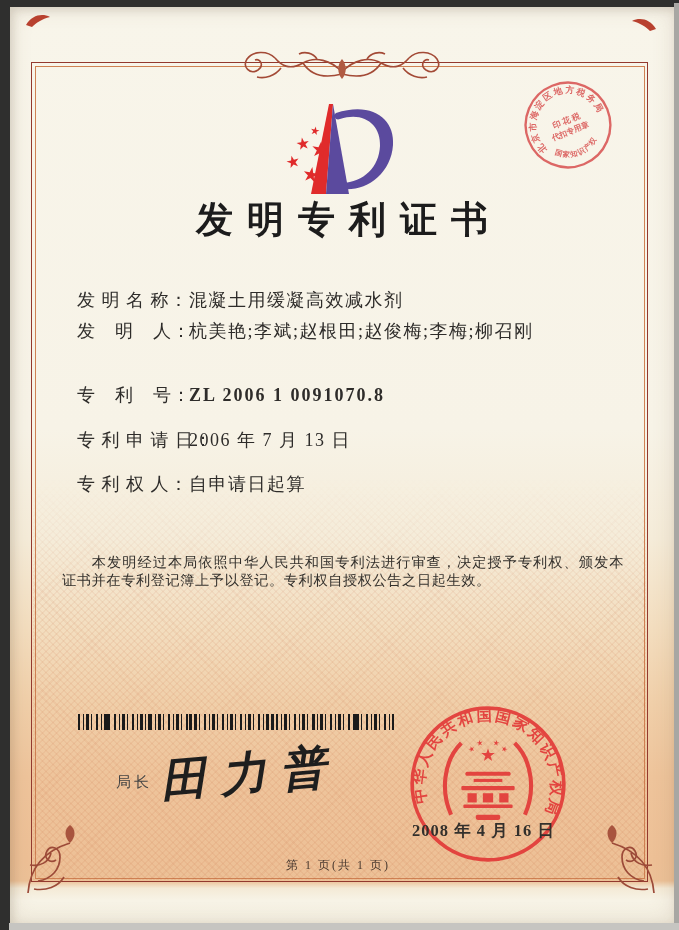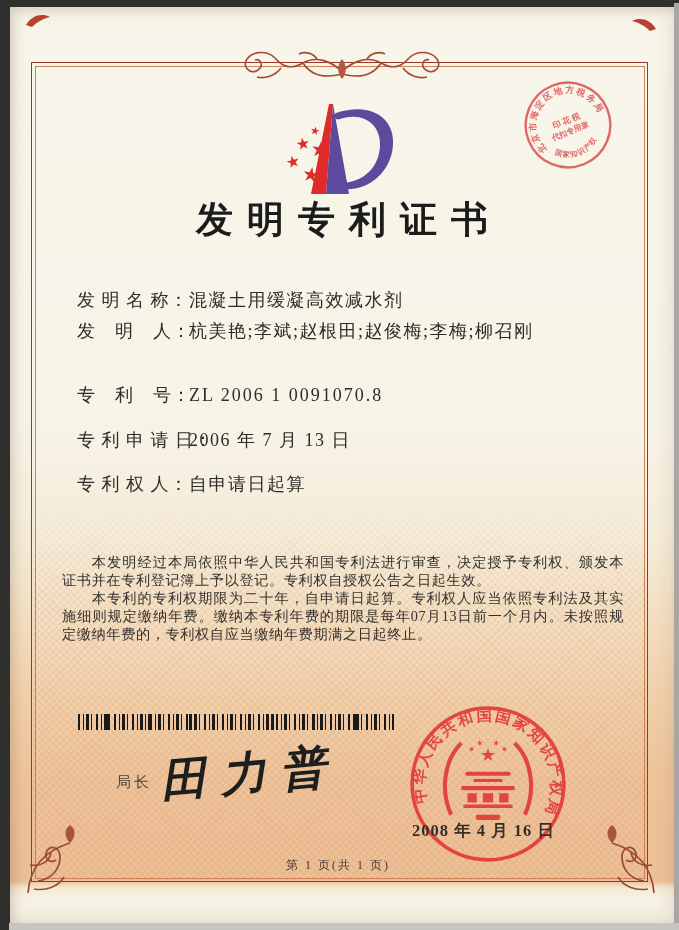--- a/index.html
+++ b/index.html
@@ -28,21 +28,21 @@
   }
   .frame{position:absolute;left:21px;top:55px;right:26px;bottom:41px;border:1.6px solid #93392e;}
   .frame-inner{position:absolute;inset:2.5px;border:1px solid #cf8153;}
   .abs{position:absolute;}
   .cert-no{left:43px;top:112px;font-size:15px;color:#3b3b3b;letter-spacing:2px;}
   .title{left:0;right:0;top:188px;text-align:center;font-size:37px;font-weight:bold;
     color:#1c1c1c;letter-spacing:14px;padding-left:14px;}
   .field-row{left:67px;right:40px;font-size:18px;color:#2e2c2a;white-space:nowrap;}
   .field-label{display:inline-block;width:112px;letter-spacing:1px;}
   .field-value{letter-spacing:1.5px;}
-  .field-value.num{font-weight:normal;letter-spacing:2px;}
+  .field-value.num{font-weight:bold;letter-spacing:2px;}
   .body-text{left:52px;top:546px;width:562px;font-size:14.2px;line-height:18px;
     color:#33302c;text-align:justify;letter-spacing:.6px;}
   .body-text p{margin:0;text-indent:2.1em;word-break:break-all;}
   .barcode{left:68px;top:707px;width:316px;height:16px;
     background:
       repeating-linear-gradient(90deg, transparent 0 29px, #1a1a1a 29px 32px, transparent 32px 41px),
       repeating-linear-gradient(90deg, #1a1a1a 0 2px, transparent 2px 5px, #1a1a1a 5px 6px,
         transparent 6px 8px, #1a1a1a 8px 11px, transparent 11px 13px, #1a1a1a 13px 14px, transparent 14px 18px);
   }
   .sig-title{left:106px;top:766px;font-size:15px;color:#444;letter-spacing:3px;}
@@ -154,21 +154,20 @@
   </div>
   <div class="abs field-row" style="top:421px">
     <span class="field-label">专 利 申 请 日：</span><span class="field-value">2006 年 7 月 13 日</span>
   </div>
   <div class="abs field-row" style="top:465px">
     <span class="field-label">专 利 权 人：</span><span class="field-value">自申请日起算</span>
   </div>
 
   <div class="abs body-text">
     <p>本发明经过本局依照中华人民共和国专利法进行审查，决定授予专利权、颁发本证书并在专利登记簿上予以登记。专利权自授权公告之日起生效。</p>
-    <p>本专利的专利权期限为二十年，自申请日起算。专利权人应当依照专利法及其实施细则规定缴纳年费。缴纳本专利年费的期限是每年07月13日前一个月内。未按照规定缴纳年费的，专利权自应当缴纳年费期满之日起终止。</p>
   </div>
 
   <div class="abs barcode"></div>
 
   <div class="abs sig-title">局长</div>
   <div class="abs sig-name">田力普</div>
 
   <svg class="abs seal" viewBox="0 0 160 160">
     <defs>
       <path id="sealArc" d="M 22,102 A 62,62 0 1 1 138,102"></path>

